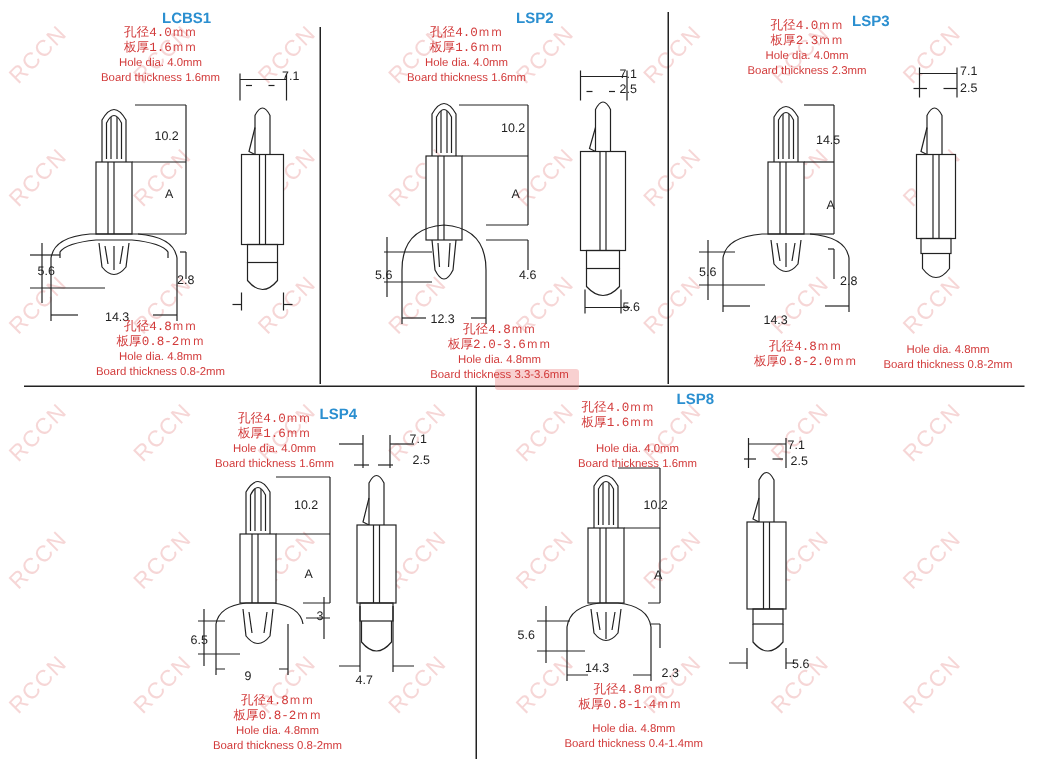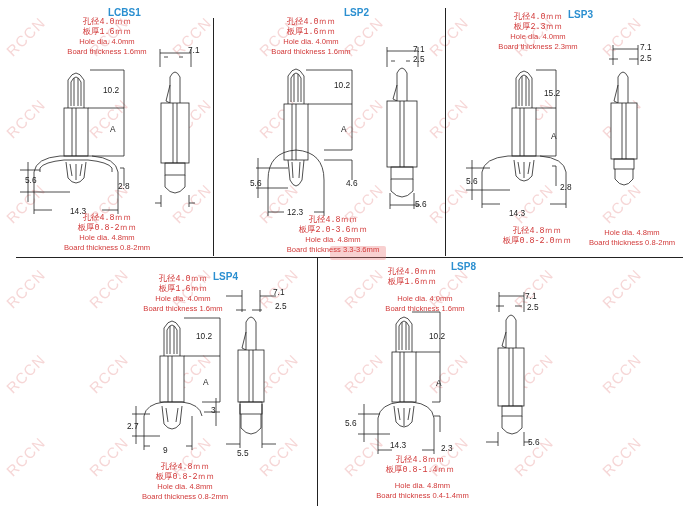--- a/index.html
+++ b/index.html
@@ -240,21 +240,21 @@
     <line x1="62" y1="98" x2="66" y2="98"></line>
       <line x1="66" y1="98" x2="66" y2="118"></line>
     <line x1="-8" y1="104" x2="-8" y2="140"></line>
       <line x1="76" y1="104" x2="76" y2="140"></line>
     <line x1="-8" y1="136" x2="10" y2="136"></line>
       <line x1="60" y1="136" x2="76" y2="136"></line>
     <line x1="-24" y1="100" x2="0" y2="100"></line>
       <line x1="-24" y1="122" x2="20" y2="122"></line>
     <line x1="-18" y1="92" x2="-18" y2="132"></line>
   </svg>
-  <div class="dim" style="left:544px;top:88px">15.2</div>
+  <div class="dim" style="left:544px;top:88px">14.5</div>
   <div class="dim" style="left:551px;top:131px">A</div>
   <div class="dim" style="left:466px;top:176px">5.6</div>
   <div class="dim" style="left:560px;top:182px">2.8</div>
   <div class="dim" style="left:509px;top:208px">14.3</div>
 
   <svg class="part" style="left:608px;top:45px" width="50" height="150">
     <line x1="5" y1="4" x2="30" y2="4"></line>
       <line x1="5" y1="0" x2="5" y2="20"></line>
       <line x1="30" y1="0" x2="30" y2="20"></line>
     <line x1="1" y1="14" x2="10" y2="14"></line>
@@ -308,21 +308,21 @@
     <line x1="14" y1="98" x2="14" y2="132"></line>
       <line x1="62" y1="98" x2="62" y2="132"></line>
     <line x1="14" y1="128" x2="20" y2="128"></line>
       <line x1="56" y1="128" x2="62" y2="128"></line>
     <line x1="2" y1="96" x2="20" y2="96"></line>
       <line x1="2" y1="118" x2="30" y2="118"></line>
     <line x1="6" y1="88" x2="6" y2="126"></line>
   </svg>
   <div class="dim" style="left:196px;top:331px">10.2</div>
   <div class="dim" style="left:203px;top:377px">A</div>
-  <div class="dim" style="left:127px;top:421px">2.7</div>
+  <div class="dim" style="left:127px;top:421px">6.5</div>
   <div class="dim" style="left:211px;top:405px">3</div>
   <div class="dim" style="left:163px;top:445px">9</div>
 
   <svg class="part" style="left:226px;top:288px" width="60" height="175">
     <line x1="0" y1="8" x2="16" y2="8"></line>
       <line x1="16" y1="2" x2="16" y2="24"></line>
     <line x1="34" y1="8" x2="50" y2="8"></line>
       <line x1="34" y1="2" x2="34" y2="24"></line>
     <line x1="10" y1="22" x2="20" y2="22"></line>
       <line x1="26" y1="22" x2="36" y2="22"></line>
@@ -333,21 +333,21 @@
       <line x1="27" y1="62" x2="27" y2="114"></line>
     <rect x="14" y="114" width="22" height="12"></rect>
     <path d="M15 126 L15 140 Q25 152 35 140 L35 126"></path>
     <line x1="14" y1="116" x2="14" y2="160"></line>
       <line x1="36" y1="116" x2="36" y2="160"></line>
     <line x1="0" y1="156" x2="14" y2="156"></line>
       <line x1="36" y1="156" x2="50" y2="156"></line>
   </svg>
   <div class="dim" style="left:273px;top:287px">7.1</div>
   <div class="dim" style="left:275px;top:301px">2.5</div>
-  <div class="dim" style="left:237px;top:448px">5.5</div>
+  <div class="dim" style="left:237px;top:448px">4.7</div>
 
   <div class="spec" style="left:135px;top:462px;width:100px">
     <div class="cn">孔径4.8ｍｍ</div>
     <div class="cn">板厚0.8-2ｍｍ</div>
     <div>Hole dia. 4.8mm</div>
     <div>Board thickness 0.8-2mm</div>
   </div>
 </section>
 
 <section>

